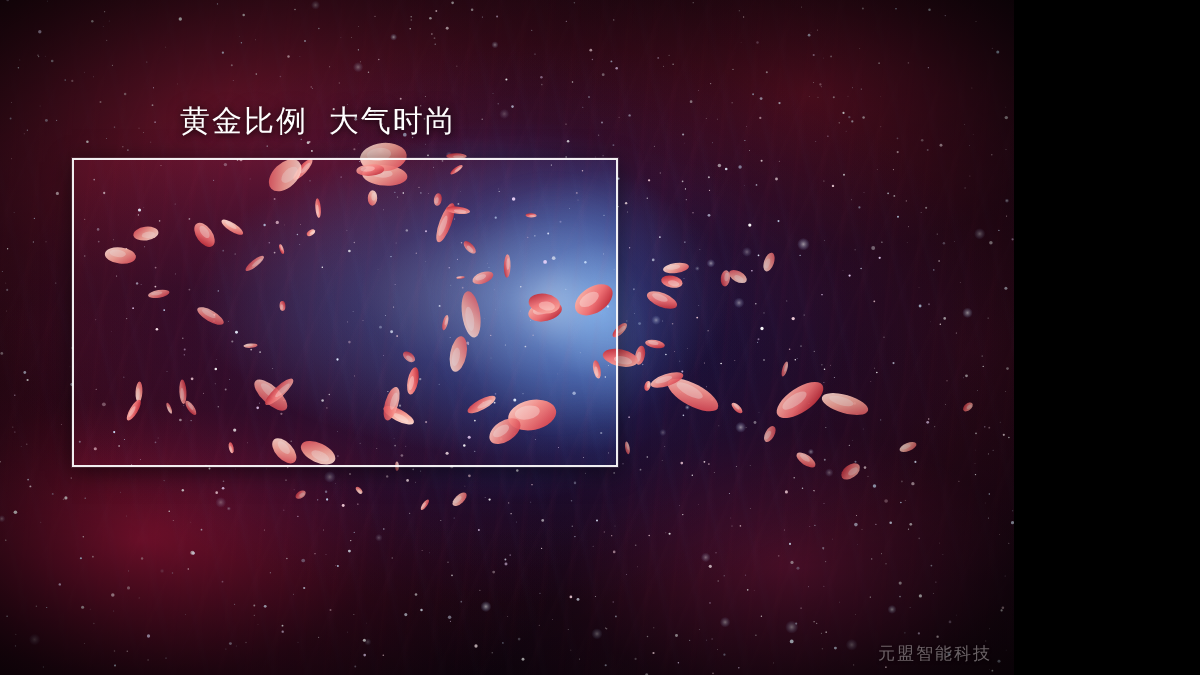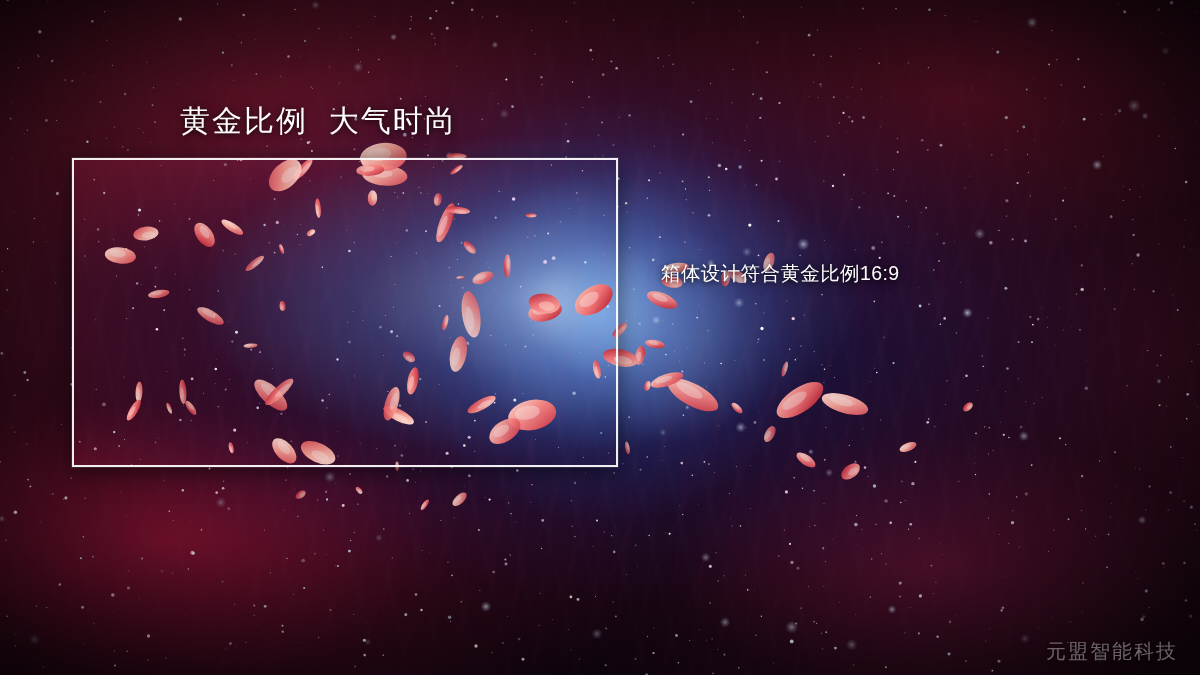--- a/index.html
+++ b/index.html
@@ -3,21 +3,21 @@
 <meta charset="utf-8">
 <title>Golden Ratio Slide</title>
 <style>
   html,body{margin:0;padding:0;background:#000;}
   body{
     font-family:"Liberation Sans","DejaVu Sans",sans-serif;
     -webkit-font-smoothing:antialiased;
   }
   #slide{
     position:relative;
-    width:1200px;height:675px;
+    width:1014px;height:675px;
     overflow:hidden;
     background:#0b0408;
     user-select:none;
   }
 
   
   .layer{position:absolute;inset:0;pointer-events:none;}
 
   .bg-base{
     background:
@@ -106,21 +106,21 @@
     line-height:42px;
     color:#ffffff;
     letter-spacing:.4px;
     text-shadow:0 1px 5px rgba(0,0,0,.78), 0 0 14px rgba(0,0,0,.50);
     white-space:nowrap;
   }
 
   #watermark{
     position:absolute;
     right:22px;bottom:10px;
-    font-size:20px;
+    font-size:17px;
     letter-spacing:2px;
     color:rgba(186,176,180,0.55);
     text-shadow:0 1px 3px rgba(0,0,0,.6);
   }
 </style>
 </head>
 <body>
 
 <div id="slide">
 
@@ -3086,18 +3086,17 @@
                 <ellipse cx="0" cy="0" rx="4.22" ry="1.28" fill="url(#pg1)"></ellipse>
                 <ellipse cx="-0.76" cy="-0.28" rx="2.19" ry="0.59" fill="#fff3ec" opacity="0.38"></ellipse>
               </g>
             </g>
         </svg>
       </div>
     </div>
   </div>
 
   <div id="body-copy">
-    <div class="line">箱体设计符合黄金比例16:9</div>
   </div>
 
   <div id="watermark">元盟智能科技</div>
 
 </div>
 
 </body></html>

